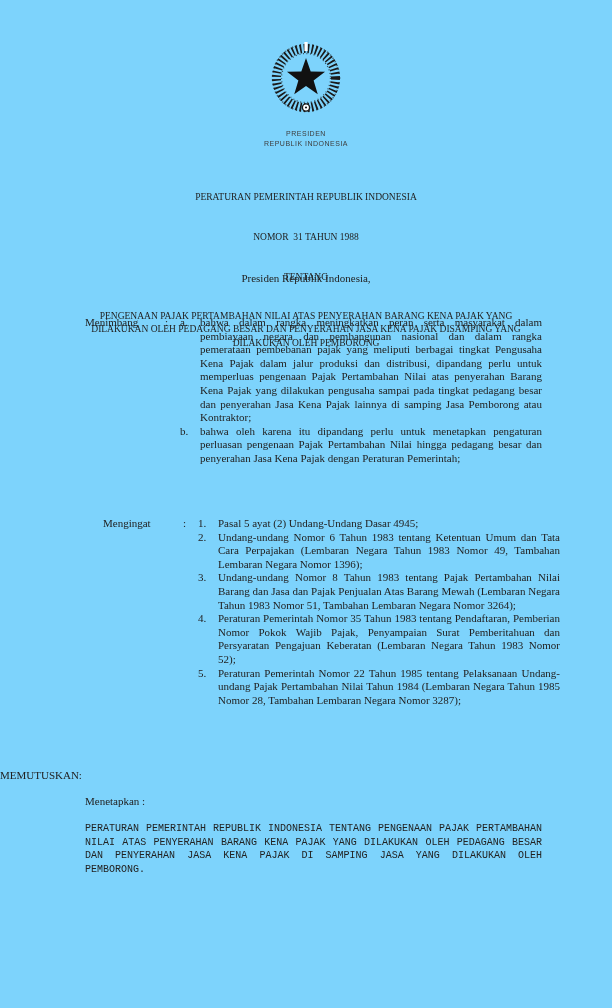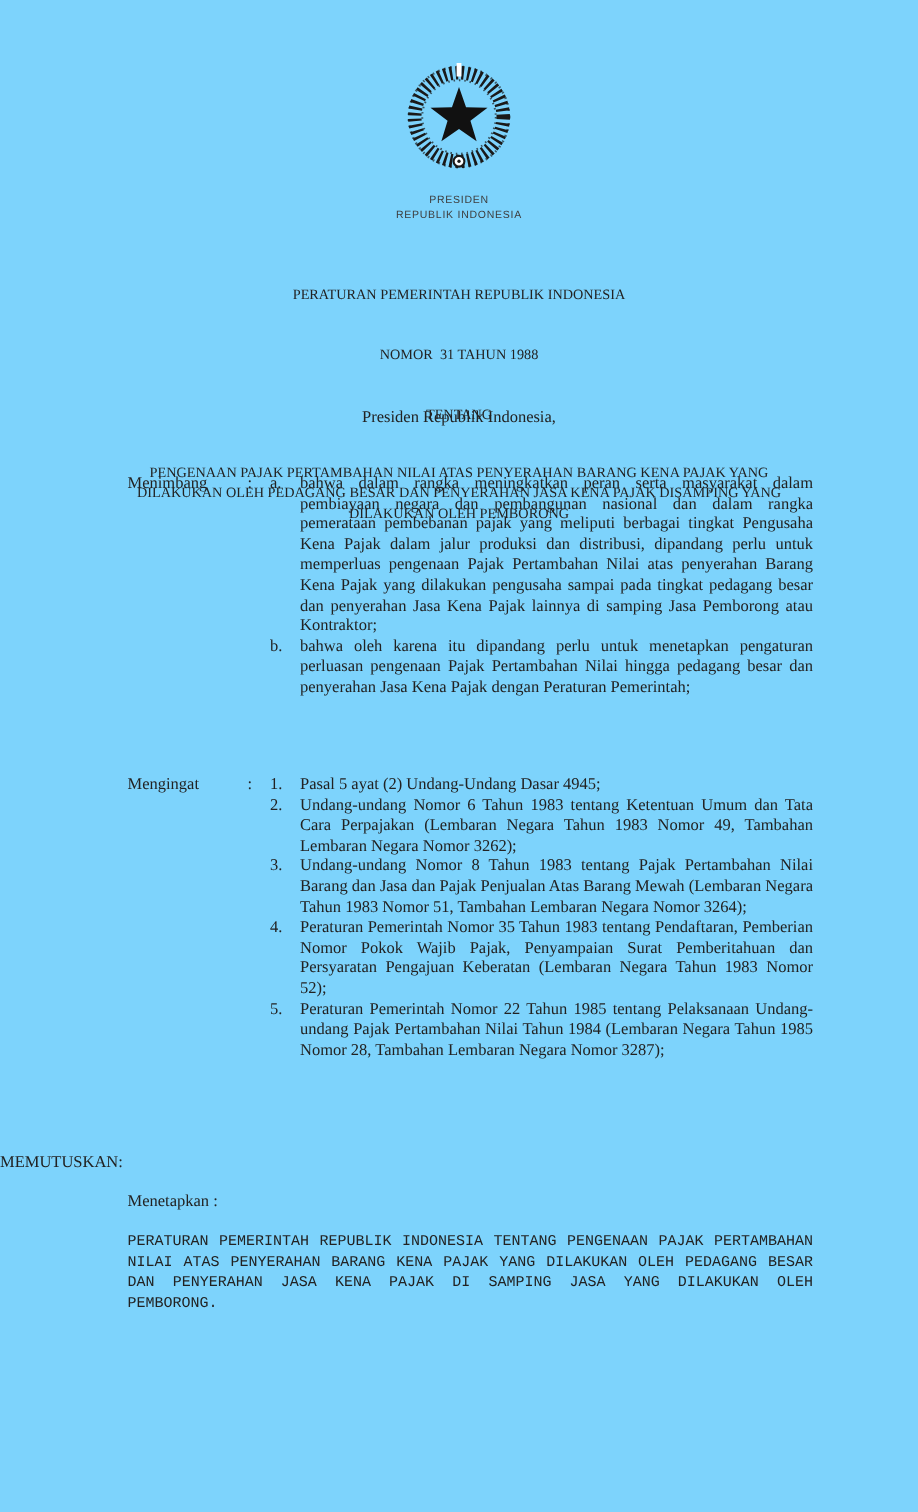--- a/index.html
+++ b/index.html
@@ -38,21 +38,21 @@
     display:flex; align-items:flex-start;
     font-size:11px; line-height:13.6px; color:#222;
   }
   .clause-label { width:80px; flex:none; }
   .clause-colon { width:15px; flex:none; }
   .clause-items { flex:1; min-width:0; }
   .item { display:flex; align-items:flex-start; }
   .item-marker { width:20px; flex:none; }
   .item-text { flex:1; min-width:0; text-align:justify; }
   #menimbang { top:316px; }
-  #mengingat { top:517px; }
+  #mengingat { top:517px;margin-left:18px; }
   .memutuskan {
     position:absolute; top:769px; left:0; width:100%;
     font-size:11px; color:#222;
   }
   .menetapkan {
     position:absolute; top:795px; left:85px;
     font-size:11px; color:#222;
   }
   .closing {
     position:absolute; top:822px; left:85px; width:457px;
@@ -113,21 +113,21 @@
   <div class="clause" id="mengingat">
     <div class="clause-label">Mengingat</div>
     <div class="clause-colon">:</div>
     <div class="clause-items">
       <div class="item">
         <div class="item-marker">1.</div>
         <div class="item-text">Pasal 5 ayat (2) Undang-Undang Dasar 4945;</div>
       </div>
       <div class="item">
         <div class="item-marker">2.</div>
-        <div class="item-text">Undang-undang Nomor 6 Tahun 1983 tentang Ketentuan Umum dan Tata Cara Perpajakan (Lembaran Negara Tahun 1983 Nomor 49, Tambahan Lembaran Negara Nomor 3262);</div>
+        <div class="item-text">Undang-undang Nomor 6 Tahun 1983 tentang Ketentuan Umum dan Tata Cara Perpajakan (Lembaran Negara Tahun 1983 Nomor 49, Tambahan Lembaran Negara Nomor 1396);</div>
       </div>
       <div class="item">
         <div class="item-marker">3.</div>
         <div class="item-text">Undang-undang Nomor 8 Tahun 1983 tentang Pajak Pertambahan Nilai Barang dan Jasa dan Pajak Penjualan Atas Barang Mewah (Lembaran Negara Tahun 1983 Nomor 51, Tambahan Lembaran Negara Nomor 3264);</div>
       </div>
       <div class="item">
         <div class="item-marker">4.</div>
         <div class="item-text">Peraturan Pemerintah Nomor 35 Tahun 1983 tentang Pendaftaran, Pemberian Nomor Pokok Wajib Pajak, Penyampaian Surat Pemberitahuan dan Persyaratan Pengajuan Keberatan (Lembaran Negara Tahun 1983 Nomor 52);</div>
       </div>
       <div class="item">

